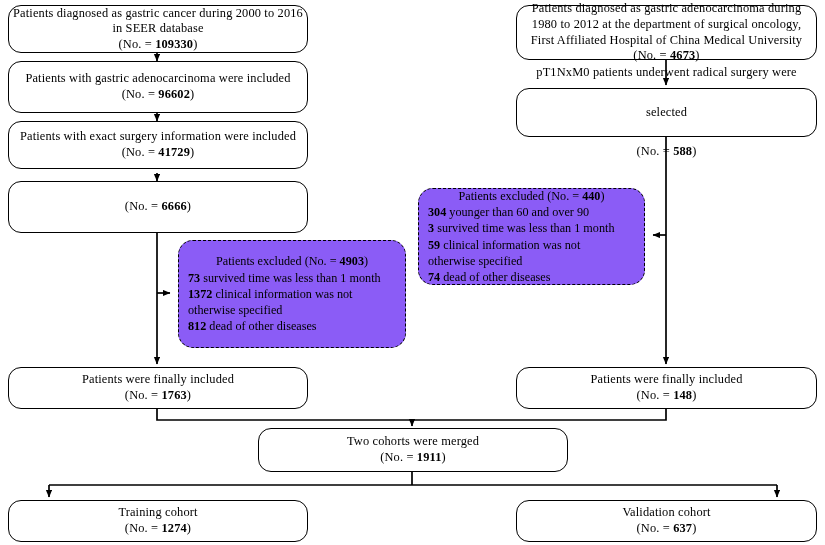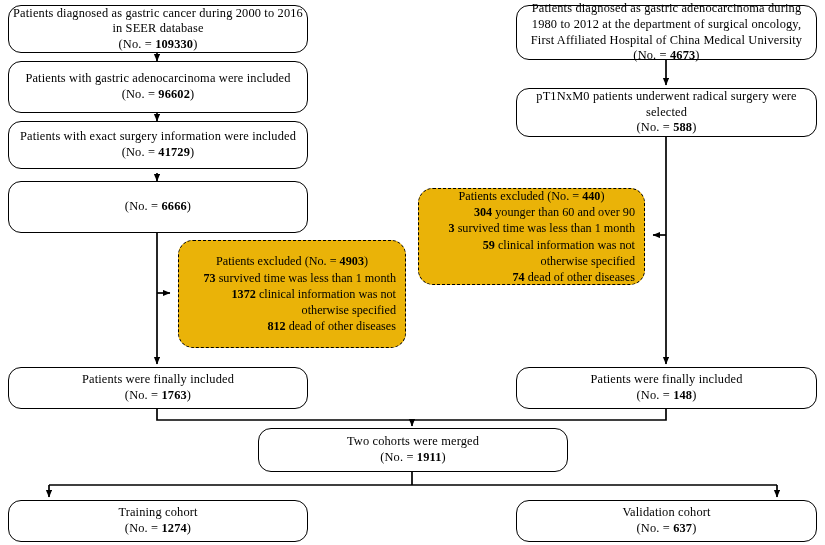--- a/index.html
+++ b/index.html
@@ -27,30 +27,30 @@
     line-height:1.26;
     padding:10px 6px;
   }
   .box .ln{white-space:nowrap;letter-spacing:.15px;}
   .num{font-weight:bold;}
   .excl{
     position:absolute;
     box-sizing:border-box;
     border:1.9px dashed #000;
     border-radius:15px;
-    background:#eab308;
+    background:#8b5cf6;
     display:flex;
     flex-direction:column;
     justify-content:center;
     font-size:12.2px;
     line-height:1.33;
     padding:3px 9px;
   }
   .excl .hd{text-align:center;white-space:nowrap;margin-bottom:0px;}
-  .excl .it{text-align:right;white-space:nowrap;}
+  .excl .it{text-align:left;white-space:nowrap;}
   .excl .it .cnt{font-weight:bold;}
 </style>
 </head>
 <body>
 
 <div id="flow">
 
   <svg id="wires" viewBox="0 0 825 545">
     <defs>
       <marker id="ah" markerWidth="9" markerHeight="9" refX="7.2" refY="3.2" orient="auto" markerUnits="userSpaceOnUse">
@@ -105,21 +105,21 @@
     <div class="ln"><span>(No. = </span><span class="num">1763</span><span>)</span></div>
   </div>
 
   <div class="box" style="left:516px;top:5px;width:301px;height:55px;">
     <div class="ln">Patients diagnosed as gastric adenocarcinoma during</div>
     <div class="ln">1980 to 2012 at the department of surgical oncology,</div>
     <div class="ln">First Affiliated Hospital of China Medical University</div>
     <div class="ln"><span>(No. = </span><span class="num">4673</span><span>)</span></div>
   </div>
 
-  <div class="box" style="left:516px;top:88px;width:301px;height:49px;">
+  <div class="box" style="left:516px;top:88px;width:301px;height:49px;gap:24px;">
     <div class="ln">pT1NxM0 patients underwent radical surgery were</div>
     <div class="ln">selected</div>
     <div class="ln"><span>(No. = </span><span class="num">588</span><span>)</span></div>
   </div>
 
   <div class="box" style="left:516px;top:367px;width:301px;height:42px;">
     <div class="ln">Patients were finally included</div>
     <div class="ln"><span>(No. = </span><span class="num">148</span><span>)</span></div>
   </div>
 

